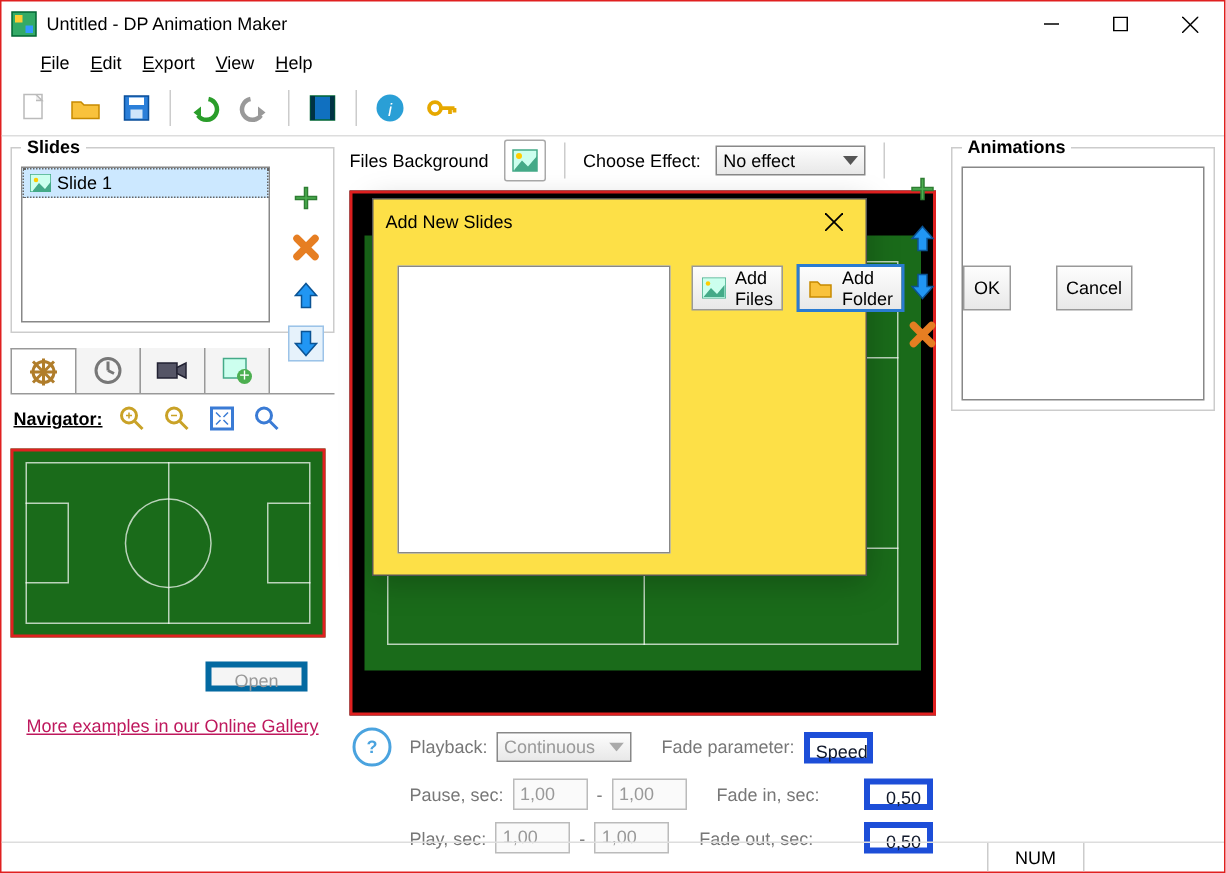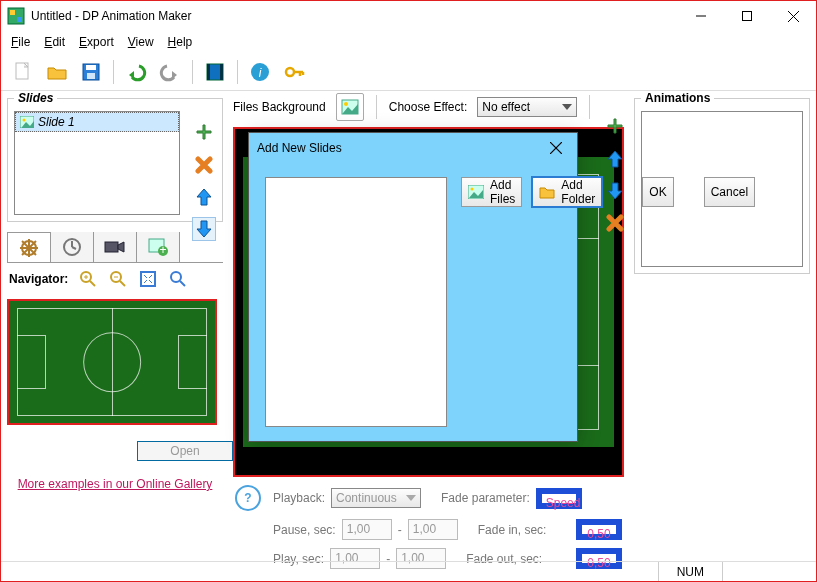--- a/index.html
+++ b/index.html
@@ -1,64 +1,64 @@
 <!DOCTYPE html>
 <html><head>
 <meta charset="utf-8">
 <style>
 * { box-sizing: border-box; margin: 0; padding: 0; font-family: "Segoe UI", Tahoma, sans-serif; font-size: 12px; }
 body { background: #fff; width: 817px; height: 582px; border: 1px solid #e02020; position: relative; overflow: hidden; }
 .titlebar { height: 30px; display: flex; align-items: center; padding: 0 0 0 6px; }
 .titlebar .app-icon { width: 18px; height: 18px; margin-right: 6px; display:inline-block; }
 .titlebar .title { flex: 1; }
 .titlebar .winbtn { width: 46px; height: 30px; display: flex; align-items: center; justify-content: center; }
-.menubar { height: 22px; display: flex; align-items: center; padding: 0 4px; gap: 2px; text-align: center; }
+.menubar { height: 22px; display: flex; align-items: center; padding: 0 20px; gap: 2px; text-align: center; }
 .menubar span { padding: 2px 6px; }
 .menubar span u { text-decoration: underline; }
 .toolbar { height: 38px; display: flex; align-items: center; padding: 4px 8px; gap: 6px; border-bottom: 1px solid #ddd; }
 .tb-btn { width: 28px; height: 28px; border: 1px solid transparent; display:flex; align-items:center; justify-content:center; border-radius:2px; }
 .sep { width:1px; height:24px; background:#ccc; margin:0 2px; }
 .body-area { position:absolute; top:90px; left:0; right:0; bottom:20px; display:flex; }
 .left-col { width: 228px; padding: 0 6px; display:flex; flex-direction:column; }
 .center-col { flex:1; display:flex; flex-direction:column; }
 .right-col { width: 188px; padding: 0 6px; }
 fieldset.panel { border:1px solid #ccc; padding:6px; margin-bottom:4px; }
 fieldset.panel > legend { padding:0 4px; font-weight:bold; }
 .slides-box { border:1px solid #888; height:104px; background:#fff; }
 .slide-item { background:#cce8ff; border:1px dotted #666; padding:2px 4px; display:flex; align-items:center; gap:4px; }
 .side-btn-col { position:absolute; display:flex; flex-direction:column; gap:8px; }
 .side-btn { width:24px; height:24px; display:flex; align-items:center; justify-content:center; }
 .tab-row { display:flex; gap:0; border-bottom:1px solid #999; margin-top:6px; }
 .tab { width:44px; height:30px; border:1px solid #999; border-bottom:none; background:#fff; display:flex; align-items:center; justify-content:center; margin-right:-1px; }
 .tab.inactive { background:#f4f4f4; border-top:none;}
-.nav-row { display:flex; align-items:center; gap:10px; padding:6px 2px; }
+.nav-row { display:flex; align-items:center; gap:10px; padding:6px 2px;text-decoration:underline; }
 .nav-row .lbl { font-weight:bold; }
 .nav-icon { width:20px; height:20px; display:flex; align-items:center; justify-content:center; }
 .preview { width:210px; height:126px; border:2px solid #e02020; background:#1a6b1a; position:relative; margin-top:4px; }
 .zoom-row { display:flex; align-items:center; gap:10px; margin-top:14px; }
 .zoom-val { width:56px; border:1px solid #888; padding:3px 4px; background:#fff; }
 .slider-track { flex:1; height:4px; background:#ddd; position:relative; }
 .slider-thumb { position:absolute; left:20px; top:-8px; width:10px; height:20px; background:#0078d7; }
-.open-btn-ghost { width:96px; height:20px; border:1px solid #0369a1; background:#f5f5f5; color:#999; margin:16px 0 0 130px; text-align:center; line-height:18px; }
+.open-btn-ghost { width:68px; height:20px; border:4px solid #0369a1; background:#f5f5f5; color:#999; margin:16px 0 0 130px; text-align:center; line-height:18px; }
 .example-link { color:#be185d; text-decoration:underline; text-align:center; margin-top:16px; }
 .center-top { display:flex; align-items:center; gap:10px; padding:2px 4px 6px; }
 .dropdown { border:1px solid #888; background:linear-gradient(#fdfdfd,#e8e8e8); padding:2px 4px; display:flex; align-items:center; gap:6px; min-width:100px; }
 .dropdown .chev { margin-left:auto; }
 .stage-wrap { border:2px solid #e02020; background:#000; flex:1; position:relative; min-height:350px; }
 .stage-inner { position:absolute; top:28px; bottom:28px; left:8px; right:8px; background:#1a6b1a; }
 .playbar { display:flex; align-items:center; gap:8px; padding:8px 6px 4px; color:#777; flex-wrap:wrap; }
 .playbar .field { border:1px solid #bbb; background:#fafafa; color:#999; padding:2px 4px; width:50px; text-align:left; height:21px;}
-.playbar .field2 { border:6px solid #1d4ed8; background:#fff; color:#ec4899; padding:2px 4px; width:46px; text-align:center; height:21px;}
+.playbar .field2 { border:4px solid #1d4ed8; background:#fff; color:#0f172a; padding:2px 4px; width:46px; text-align:right; height:21px;}
 .playbar .row { display:flex; align-items:center; gap:6px; width:100%; }
 .help-circle { width:26px; height:26px; border:2px solid #4aa3df; border-radius:50%; color:#4aa3df; font-weight:bold; display:flex; align-items:center; justify-content:center; }
 .anim-box { border:1px solid #888; height:156px; background:#fff; }
 .statusbar { position:absolute; bottom:0; left:0; right:0; height:20px; border-top:1px solid #ddd; display:flex; justify-content:flex-end; padding:0 54px 0 0; font-size:11px; }
 .statusbar .cell { border-left:1px solid #ccc; padding:0 18px; height:100%; display:flex; align-items:center; }
 
-.dialog { position:absolute; left:247px; top:131px; width:330px; height:310px; background:#7dd3fc; border:1px solid #555; box-shadow:0 4px 20px rgba(0,0,0,0.25); z-index:10; display:flex; flex-direction:column; }
+.dialog { position:absolute; left:247px; top:131px; width:330px; height:252px; background:#fde047; border:1px solid #555; box-shadow:0 4px 20px rgba(0,0,0,0.25); z-index:10; display:flex; flex-direction:column; }
 .dialog .dlg-title { height:30px; display:flex; align-items:center; padding:0 8px; }
 .dialog .dlg-title span { flex:1; }
 .dialog .dlg-close { width:26px; height:26px; display:flex; align-items:center; justify-content:center; }
 .dialog .dlg-body { flex:1; display:flex; padding:14px 16px; gap:14px; }
 .dialog .list { flex:1; border:1px solid #888; background:#fff; }
 .dialog .btn-col { width:100px; display:flex; flex-direction:row; gap:10px; }
 .dlg-btn { height:30px; border:1px solid #999; background:linear-gradient(#fdfdfd,#e8e8e8); display:flex; align-items:center; justify-content:center; gap:6px; padding:0 6px; }
 .dlg-btn.focused { outline:2px solid #2a7bd1; outline-offset:-1px; }
 .dlg-btn.wide { width:100px;margin-left:20px; }
 
@@ -161,21 +161,21 @@
         <line x1="10" y1="10" x2="20" y2="10" stroke="#e6a800" stroke-width="2.5"></line>
         <line x1="17" y1="10" x2="17" y2="14" stroke="#e6a800" stroke-width="2.5"></line>
         <line x1="20" y1="10" x2="20" y2="13" stroke="#e6a800" stroke-width="2.5"></line>
       </svg>
     </div>
 </div>
 
 <div class="body-area">
 
   <div class="left-col">
-    <fieldset class="panel" style="position:relative; padding-right:42px;font-style:italic;">
+    <fieldset class="panel" style="position:relative; padding-right:42px;">
       <legend>Slides</legend>
       <div class="slides-box">
         <div class="slide-item">
           <span>
               <svg width="14" height="12">
                 <rect width="14" height="12" fill="#cfe" stroke="#4a8"></rect>
                 <circle cx="4" cy="4" r="1.5" fill="#fc0"></circle>
                 <polyline points="2,11 6,6 10,10 14,5 14,12 2,12" fill="#4a8"></polyline>
               </svg>
             </span>

